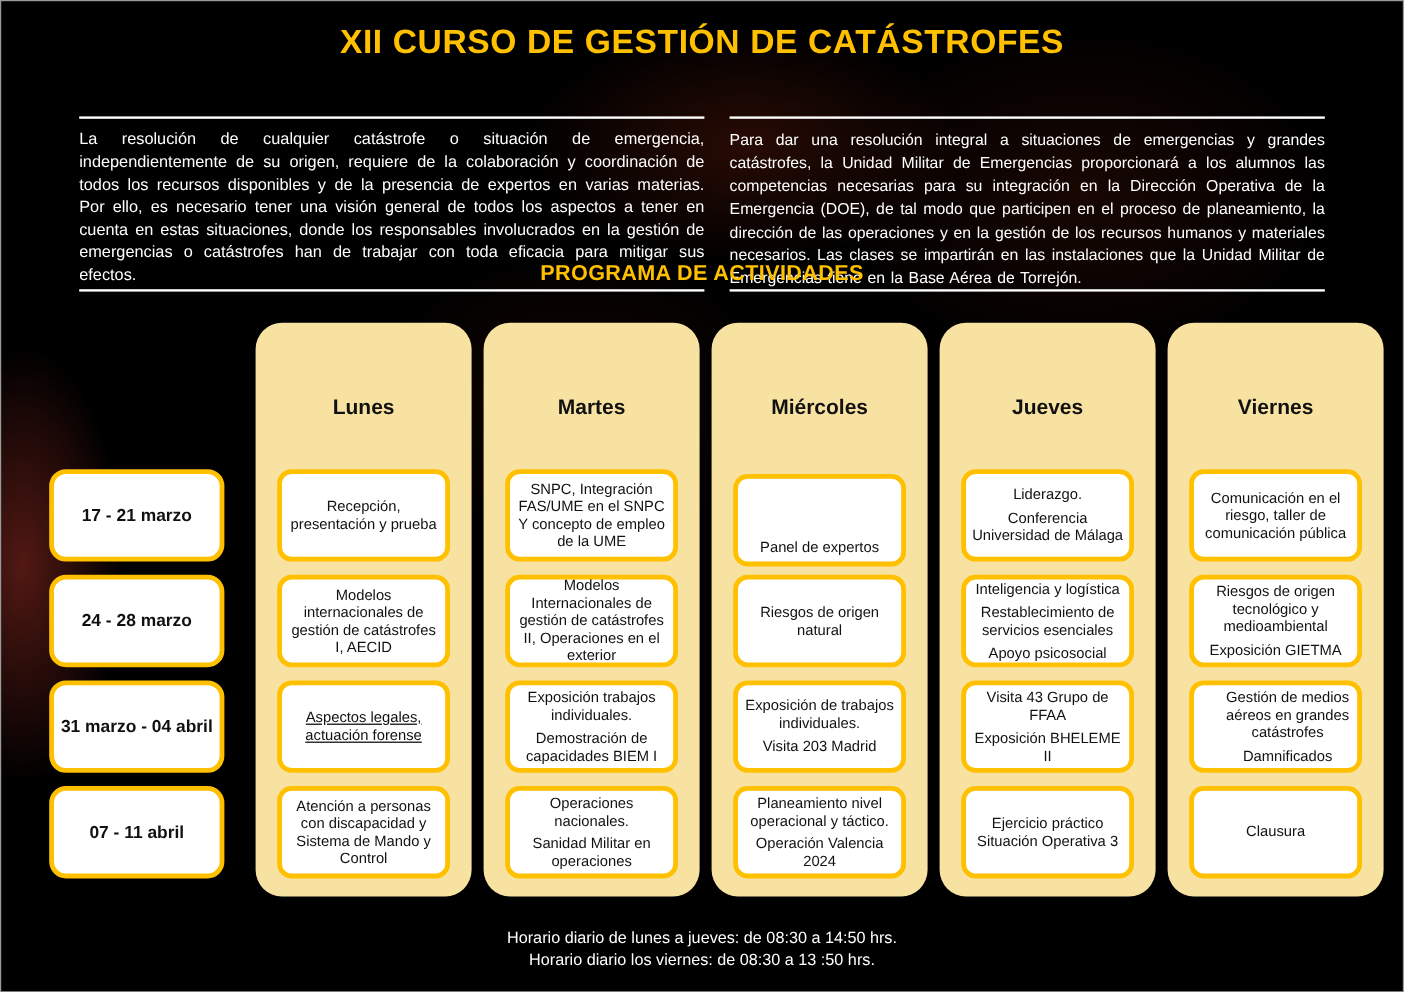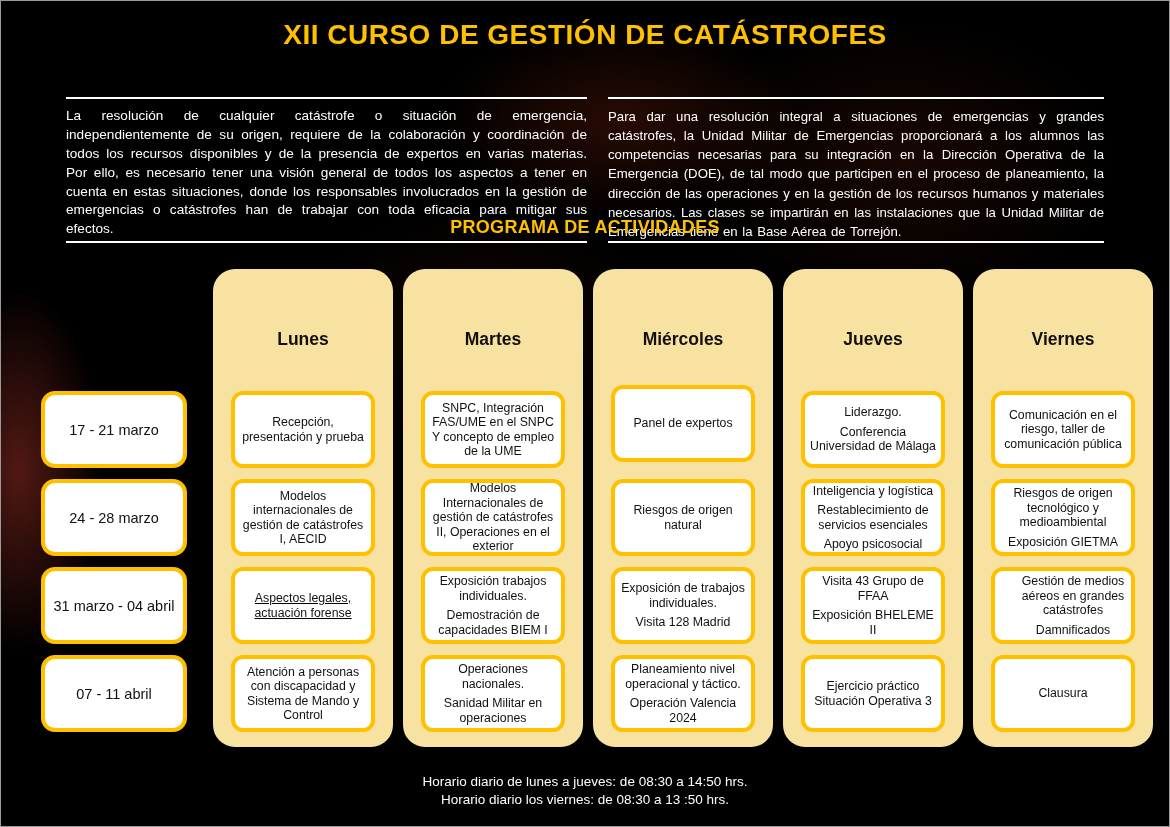--- a/index.html
+++ b/index.html
@@ -50,21 +50,21 @@
     font-size:18px;font-weight:bold;letter-spacing:.3px;
   }
   .dates-col{position:absolute;left:40px;top:268px;width:146px;height:478px;}
   .date-box{
     position:absolute;left:0;width:146px;height:77px;
     background:#fff;
     border:4px solid var(--accent);
     border-radius:14px;
     box-sizing:border-box;
     display:flex;align-items:center;justify-content:center;
-    font-size:14.5px;font-weight:normal;color:var(--text-dark);
+    font-size:14.5px;font-weight:bold;color:var(--text-dark);
     text-align:center;
   }
   .days-row{
     position:absolute;left:212px;top:268px;width:950px;height:478px;
     display:flex;gap:10px;
   }
   .day-col{
     position:relative;
     width:180px;height:478px;
     background:var(--panel);
@@ -149,29 +149,29 @@
           <p>Exposición trabajos individuales.</p>
           <p>Demostración de capacidades BIEM I</p>
         </div>
         <div class="cell-box" style="top: 386px;">
           <p>Operaciones nacionales.</p>
           <p>Sanidad Militar en operaciones</p>
         </div>
       </div>
       <div class="day-col">
         <div class="day-label">Miércoles</div>
-        <div class="cell-box" style="top: 116px;">
+        <div class="cell-box" style="top: 126px; justify-content: flex-end;">
           <p>Panel de expertos</p>
         </div>
         <div class="cell-box" style="top: 210px;">
           <p>Riesgos de origen natural</p>
         </div>
         <div class="cell-box" style="top: 298px;">
           <p>Exposición de trabajos individuales.</p>
-          <p>Visita 128 Madrid</p>
+          <p>Visita 203 Madrid</p>
         </div>
         <div class="cell-box" style="top: 386px;">
           <p>Planeamiento nivel operacional  y táctico.</p>
           <p>Operación Valencia 2024</p>
         </div>
       </div>
       <div class="day-col">
         <div class="day-label">Jueves</div>
         <div class="cell-box" style="top: 122px;">
           <p>Liderazgo.</p>

